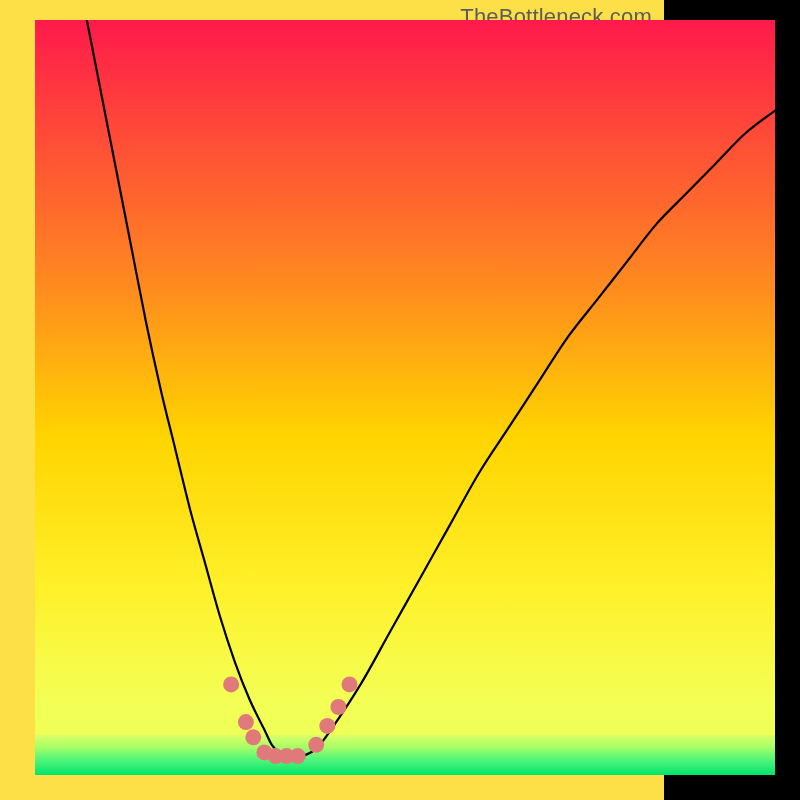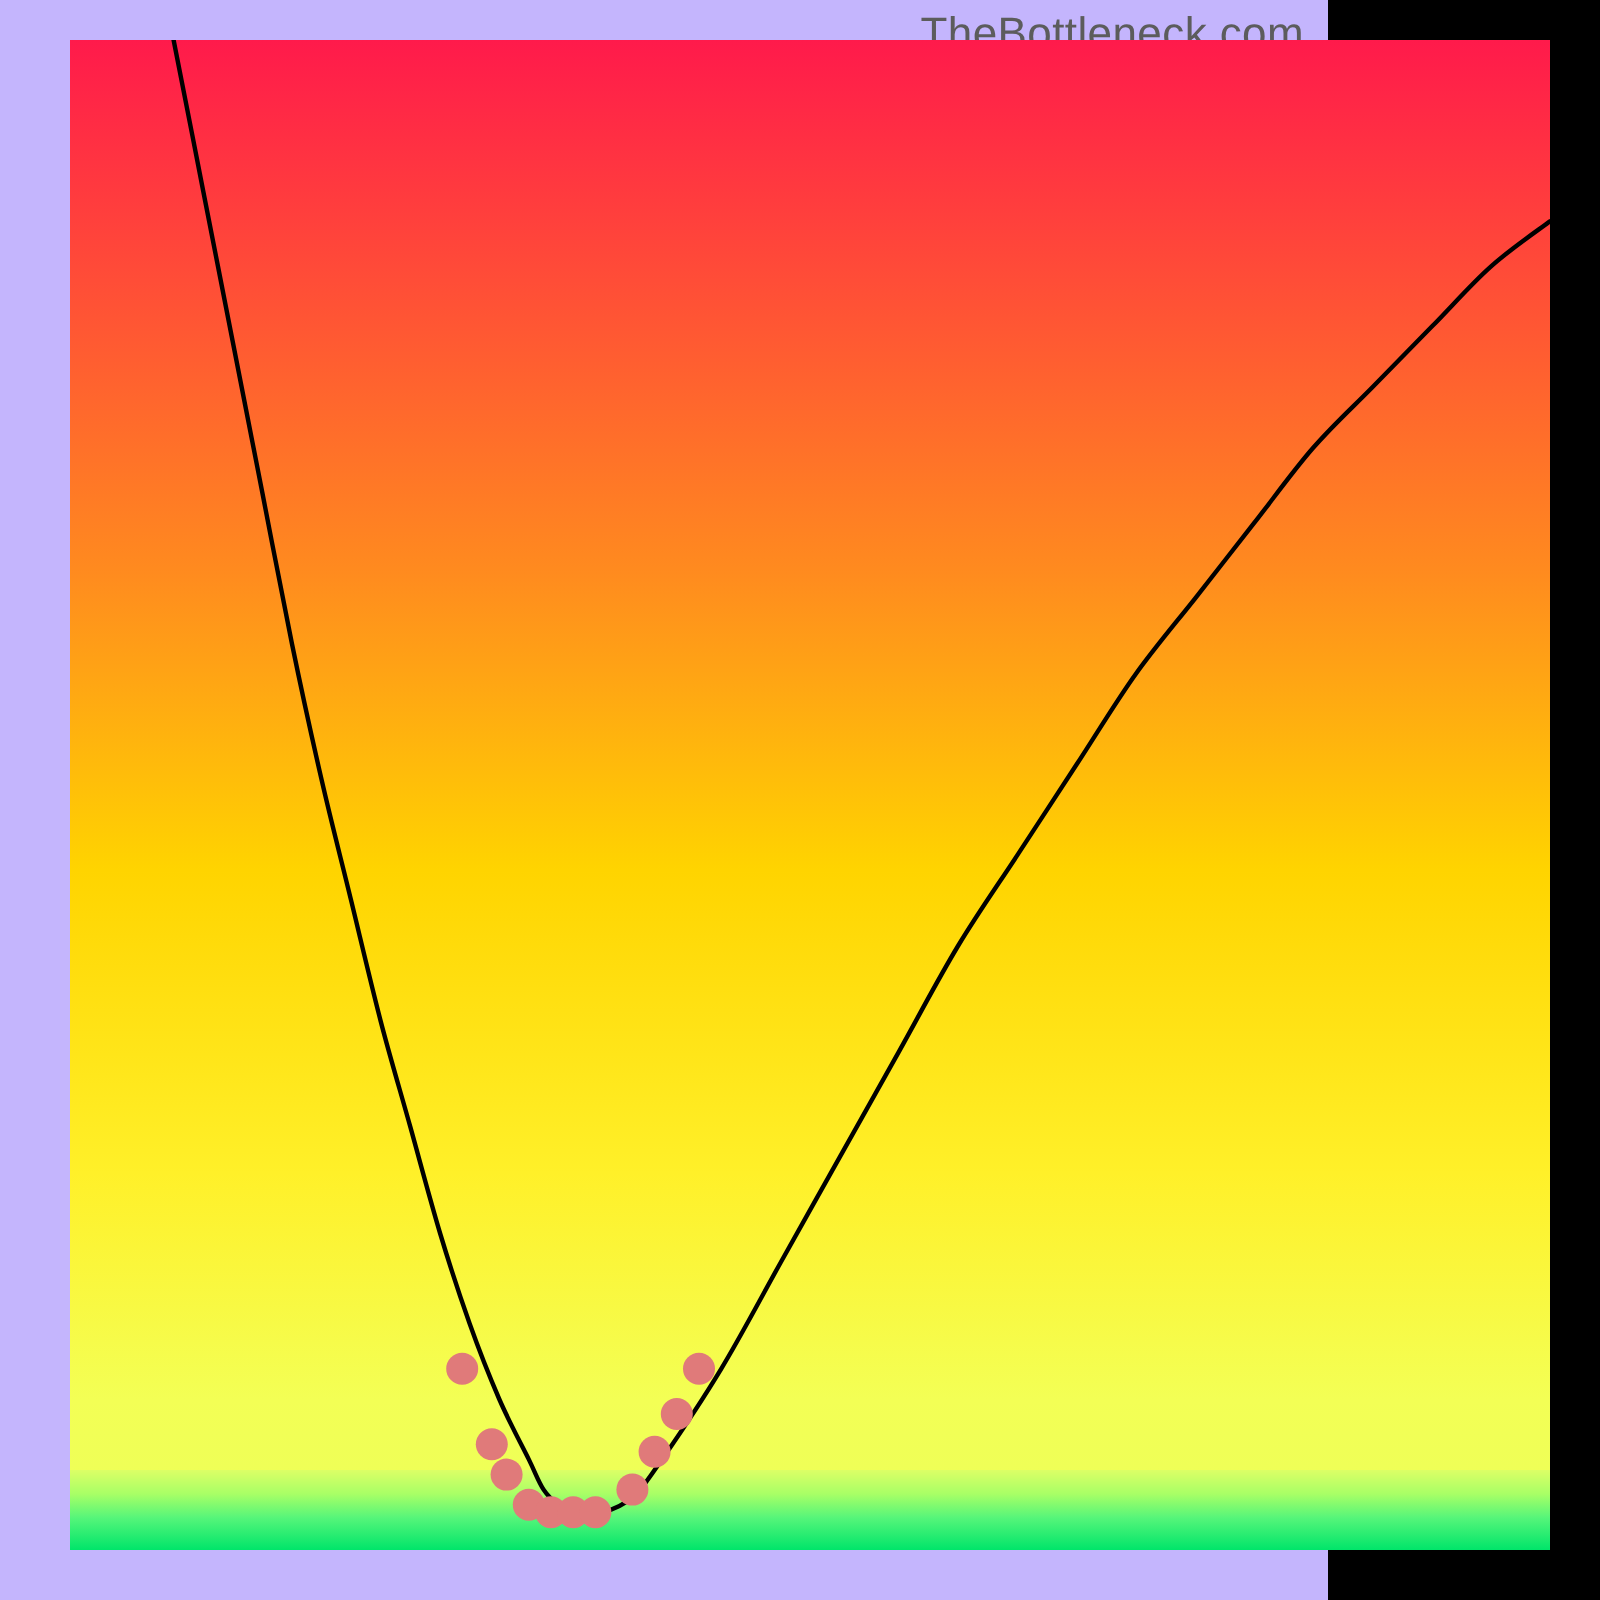--- a/index.html
+++ b/index.html
@@ -8,21 +8,21 @@
     width: 800px;
     height: 800px;
     overflow: hidden;
     background: #000;
     font-family: Arial, Helvetica, sans-serif;
   }
   .stage {
     position: relative;
     width: 664px;
     height: 800px;
-    background: #c4b5fd;
+    background: #fde047;
   }
   .plot {
     position: absolute;
     left: 35px;
     top: 20px;
     width: 740px;
     height: 755px;
   }
   .watermark {
     position: absolute;

